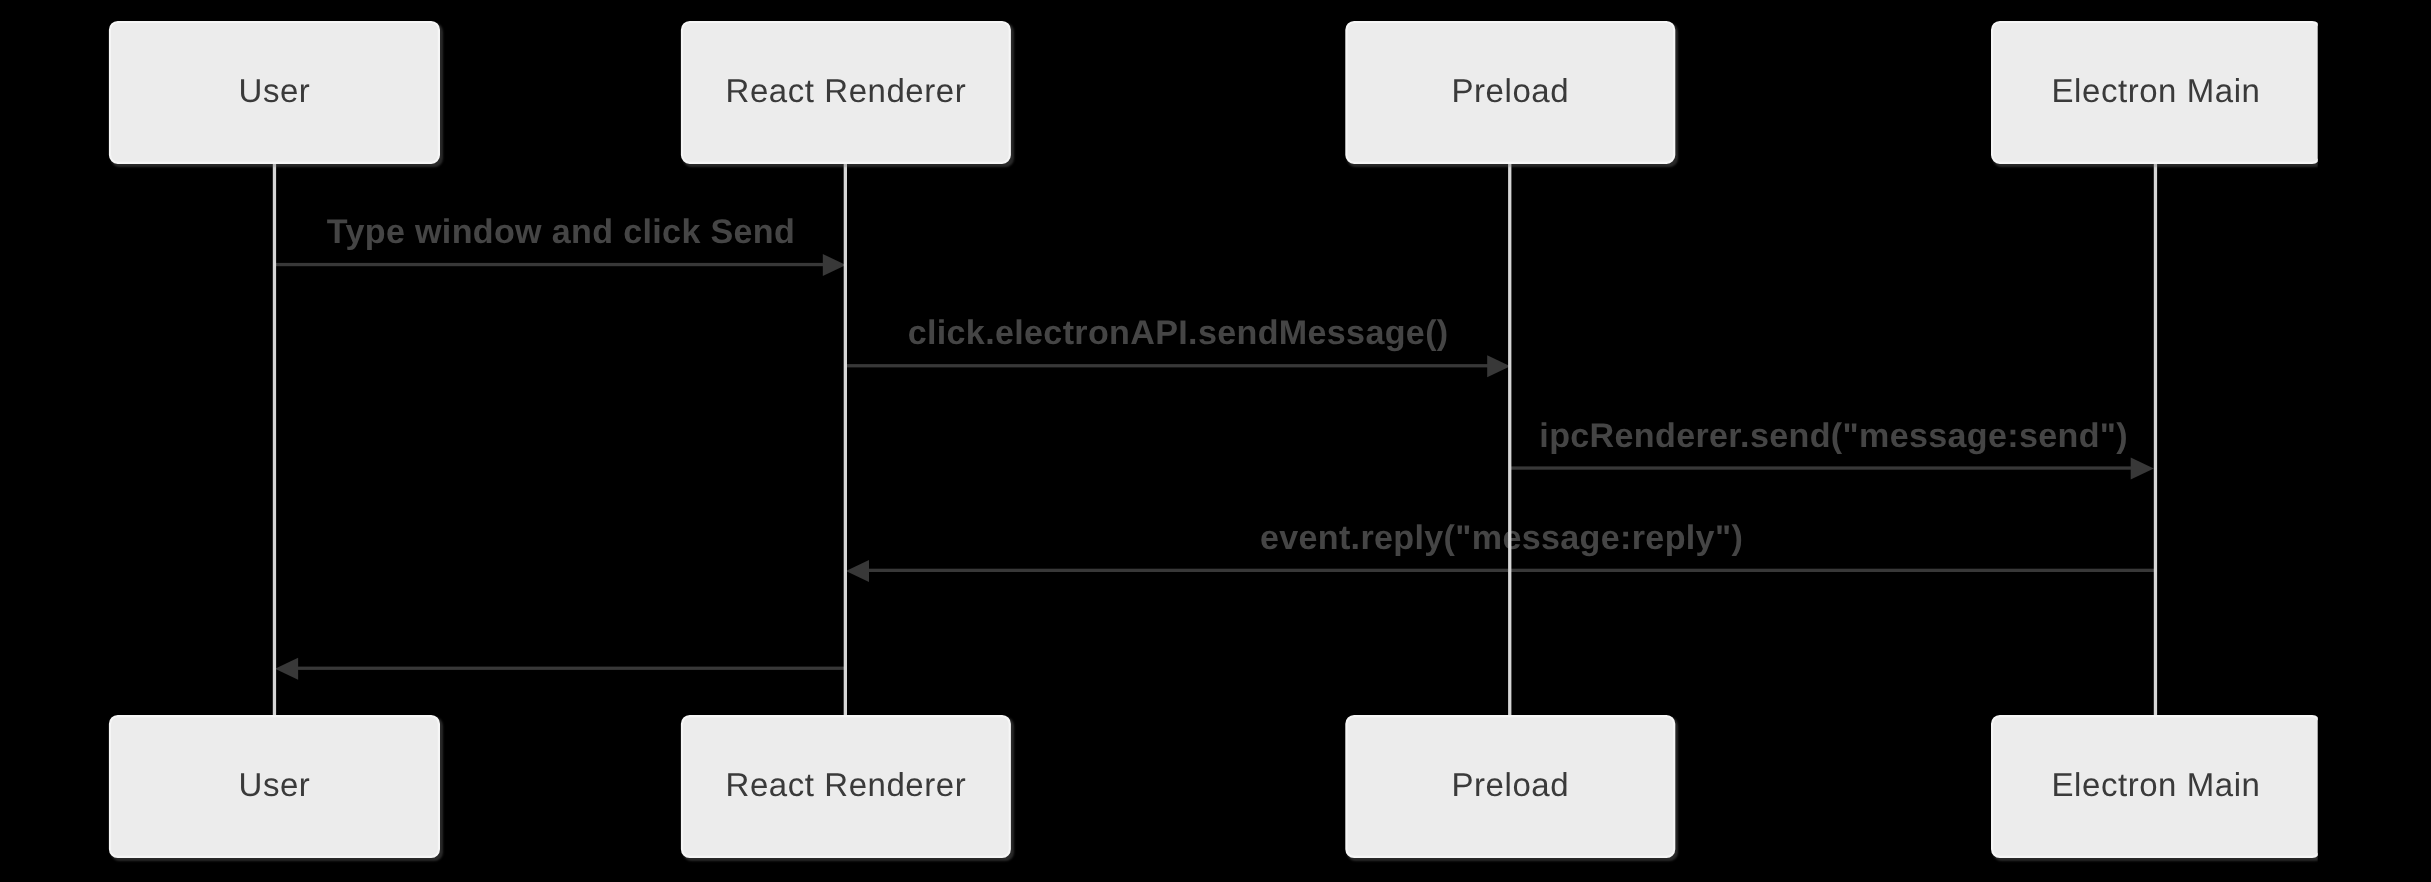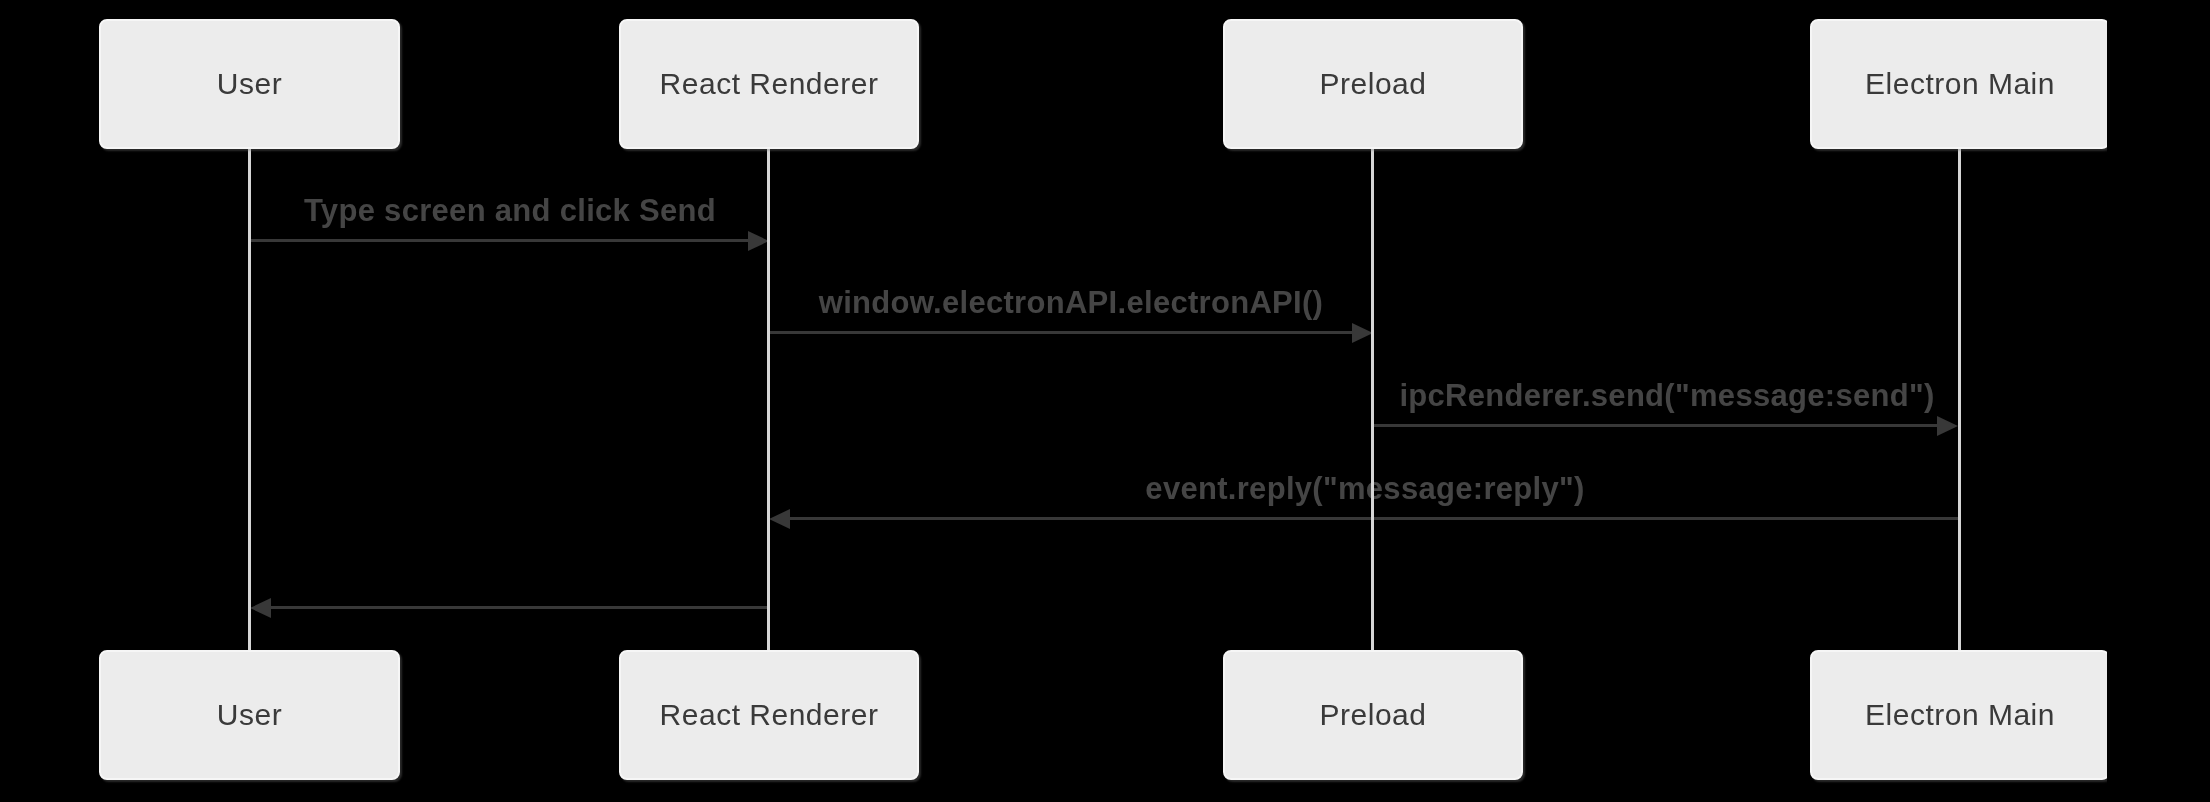--- a/index.html
+++ b/index.html
@@ -84,25 +84,25 @@
   </div>
   <div class="actor-box" style="left:1810px; top:19px; width:296px;">
     <span class="actor-label">Electron Main</span>
   </div>
 
   <div class="lifeline" style="left:248px;"></div>
   <div class="lifeline" style="left:767px;"></div>
   <div class="lifeline" style="left:1371px;"></div>
   <div class="lifeline" style="left:1958px;"></div>
 
-  <div class="msg-label" style="left:60px; top:193px;">Type screen and click Send</div>
+  <div class="msg-label" style="left:60px; top:193px;">Type window and click Send</div>
   <div class="msg-line" style="left:250px; top:239px; width:502px;"></div>
   <div class="msg-head right" style="left:748px; top:231px;"></div>
 
-  <div class="msg-label" style="left:621px; top:285px;">window.electronAPI.electronAPI()</div>
+  <div class="msg-label" style="left:621px; top:285px;">click.electronAPI.sendMessage()</div>
   <div class="msg-line" style="left:769px; top:331px; width:587px;"></div>
   <div class="msg-head right" style="left:1352px; top:323px;"></div>
 
   <div class="msg-label" style="left:1217px; top:378px;">ipcRenderer.send("message:send")</div>
   <div class="msg-line" style="left:1373px; top:424px; width:568px;"></div>
   <div class="msg-head right" style="left:1937px; top:416px;"></div>
 
   <div class="msg-label" style="left:915px; top:471px;">event.reply("message:reply")</div>
   <div class="msg-line" style="left:786px; top:517px; width:1174px;"></div>
   <div class="msg-head left" style="left:769px; top:509px;"></div>

